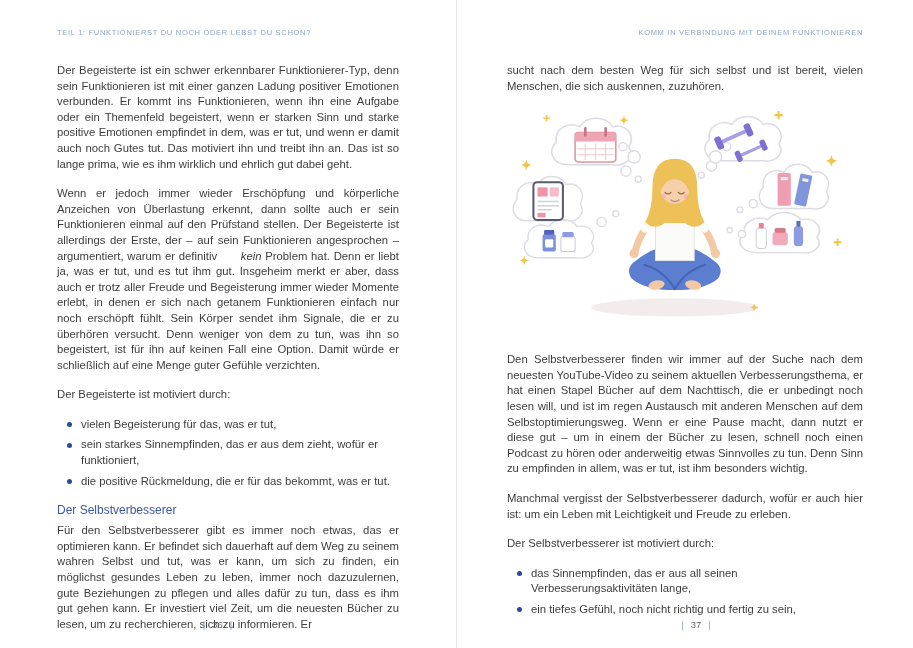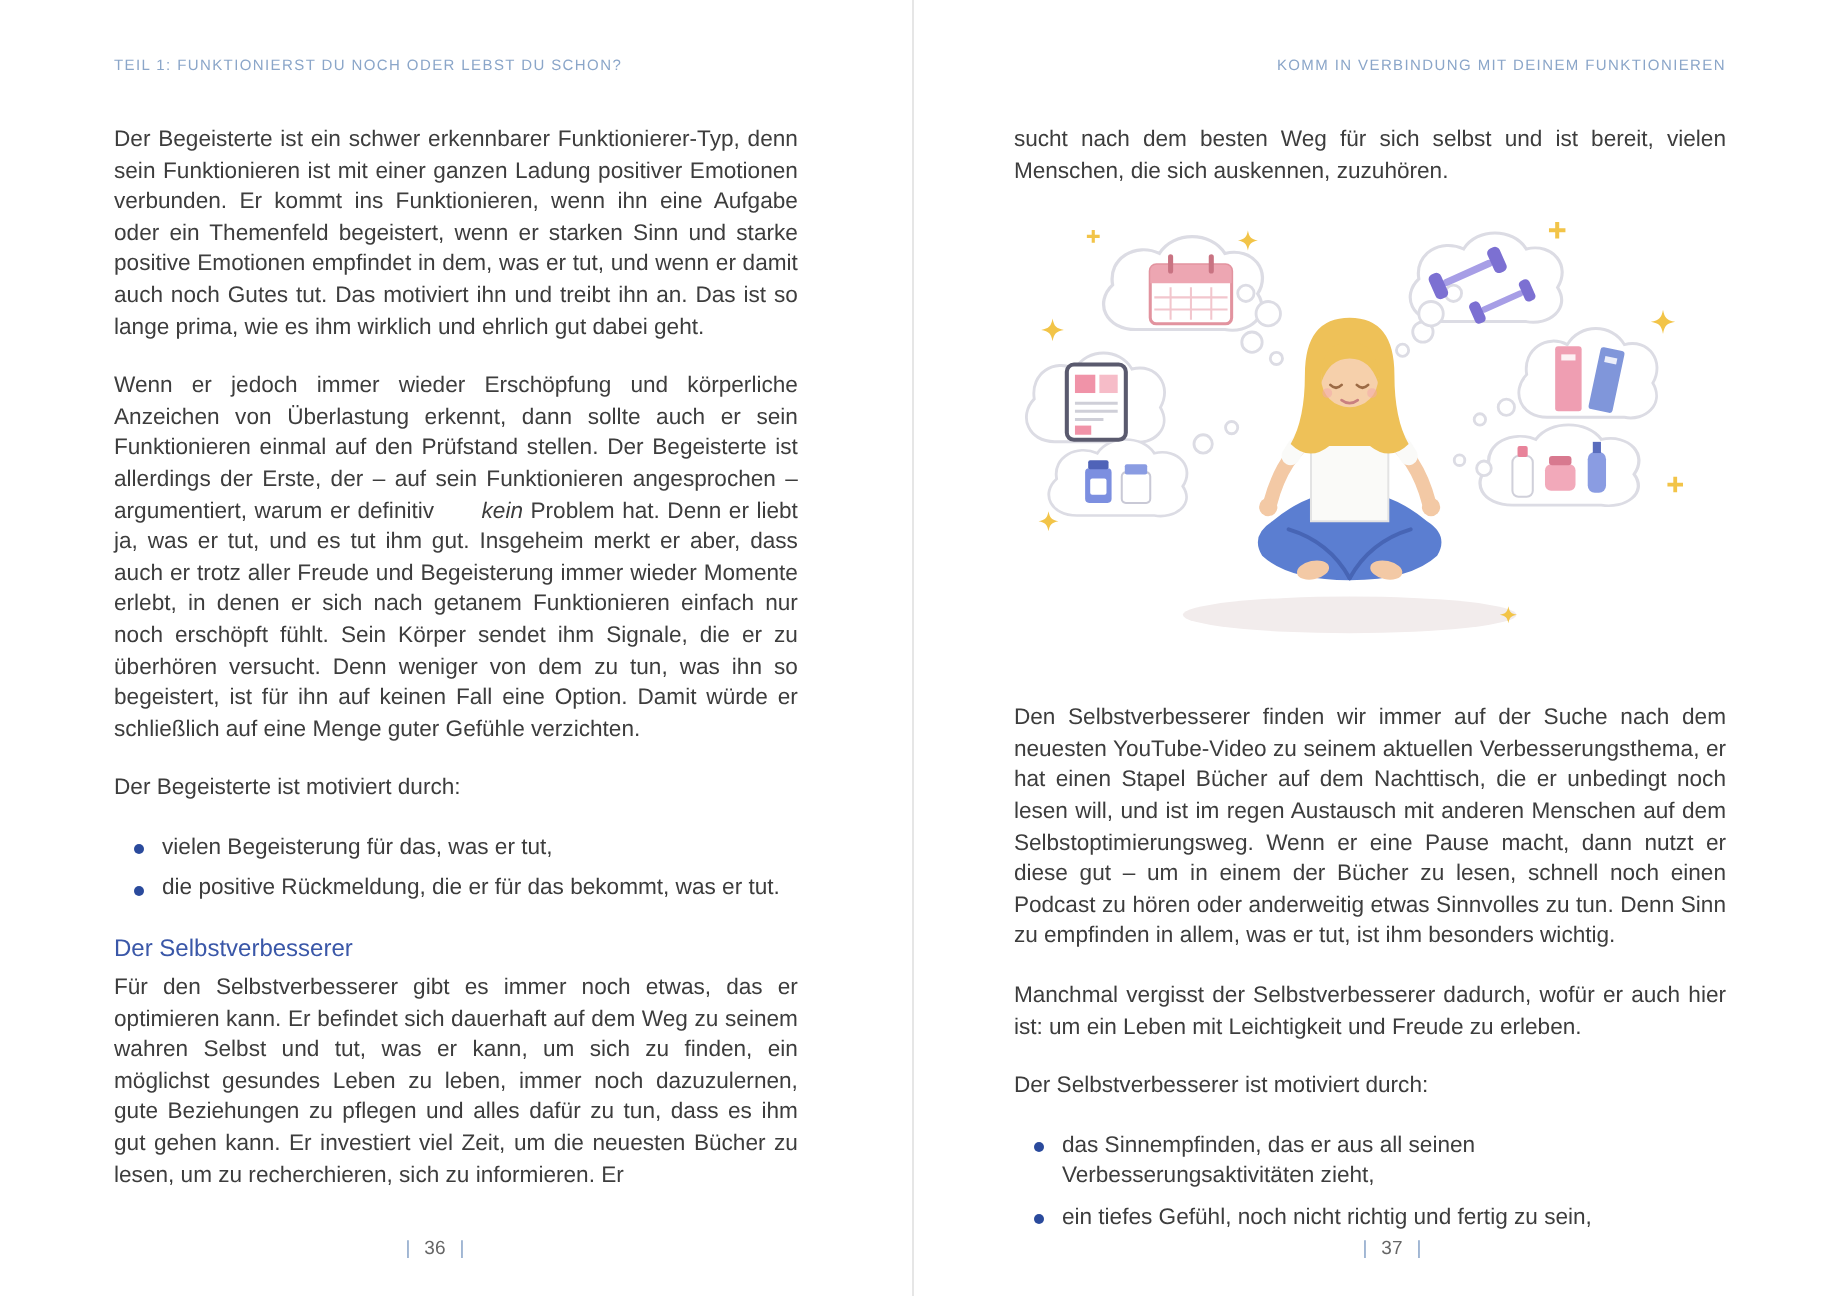--- a/index.html
+++ b/index.html
@@ -65,20 +65,21 @@
     <div class="running-header">TEIL 1: FUNKTIONIERST DU NOCH ODER LEBST DU SCHON?</div>
 
     <p class="para">Der Begeisterte ist ein schwer erkennbarer Funktionierer-Typ, denn sein Funktionieren ist mit einer ganzen Ladung positiver Emotionen verbunden. Er kommt ins Funktionieren, wenn ihn eine Aufgabe oder ein Themenfeld begeistert, wenn er starken Sinn und starke positive Emotionen empfindet in dem, was er tut, und wenn er damit auch noch Gutes tut. Das motiviert ihn und treibt ihn an. Das ist so lange prima, wie es ihm wirklich und ehrlich gut dabei geht.</p>
 
     <p class="para"><span>Wenn er jedoch immer wieder Erschöpfung und körperliche Anzeichen von Überlastung erkennt, dann sollte auch er sein Funktionieren einmal auf den Prüfstand stellen. Der Begeisterte ist allerdings der Erste, der – auf sein Funktionieren angesprochen – argumentiert, warum er definitiv </span><em>kein</em><span> Problem hat. Denn er liebt ja, was er tut, und es tut ihm gut. Insgeheim merkt er aber, dass auch er trotz aller Freude und Begeisterung immer wieder Momente erlebt, in denen er sich nach getanem Funktionieren einfach nur noch erschöpft fühlt. Sein Körper sendet ihm Signale, die er zu überhören versucht. Denn weniger von dem zu tun, was ihn so begeistert, ist für ihn auf keinen Fall eine Option. Damit würde er schließlich auf eine Menge guter Gefühle verzichten.</span></p>
 
     <p class="para">Der Begeisterte ist motiviert durch:</p>
 
     <ul class="bullets">
       <li>vielen Begeisterung für das, was er tut,</li>
+      <li>sein starkes Sinnempfinden, das er aus dem zieht, wofür er funktioniert,</li>
       <li>die positive Rückmeldung, die er für das bekommt, was er tut.</li>
     </ul>
 
     <h3 class="section-heading">Der Selbstverbesserer</h3>
 
     <p class="para">Für den Selbstverbesserer gibt es immer noch etwas, das er optimieren kann. Er befindet sich dauerhaft auf dem Weg zu seinem wahren Selbst und tut, was er kann, um sich zu finden, ein möglichst gesundes Leben zu leben, immer noch dazuzulernen, gute Beziehungen zu pflegen und alles dafür zu tun, dass es ihm gut gehen kann. Er investiert viel Zeit, um die neuesten Bücher zu lesen, um zu recherchieren, sich zu informieren. Er</p>
 
     <div class="pagenum">
       <span class="bar">|</span><span class="num">36</span><span class="bar">|</span>
     </div>
@@ -215,21 +216,21 @@
       </svg>
     </div>
 
     <p class="para">Den Selbstverbesserer finden wir immer auf der Suche nach dem neuesten YouTube-Video zu seinem aktuellen Verbesserungsthema, er hat einen Stapel Bücher auf dem Nachttisch, die er unbedingt noch lesen will, und ist im regen Austausch mit anderen Menschen auf dem Selbstoptimierungsweg. Wenn er eine Pause macht, dann nutzt er diese gut – um in einem der Bücher zu lesen, schnell noch einen Podcast zu hören oder anderweitig etwas Sinnvolles zu tun. Denn Sinn zu empfinden in allem, was er tut, ist ihm besonders wichtig.</p>
 
     <p class="para">Manchmal vergisst der Selbstverbesserer dadurch, wofür er auch hier ist: um ein Leben mit Leichtigkeit und Freude zu erleben.</p>
 
     <p class="para">Der Selbstverbesserer ist motiviert durch:</p>
 
     <ul class="bullets">
-      <li>das Sinnempfinden, das er aus all seinen Verbesserungsaktivitäten zieht,</li>
+      <li>das Sinnempfinden, das er aus all seinen Verbesserungsaktivitäten lange,</li>
       <li>ein tiefes Gefühl, noch nicht richtig und fertig zu sein,</li>
     </ul>
 
     <div class="pagenum">
       <span class="bar">|</span><span class="num">37</span><span class="bar">|</span>
     </div>
   </div>
 
   <div class="gutter"></div>
 </div>

